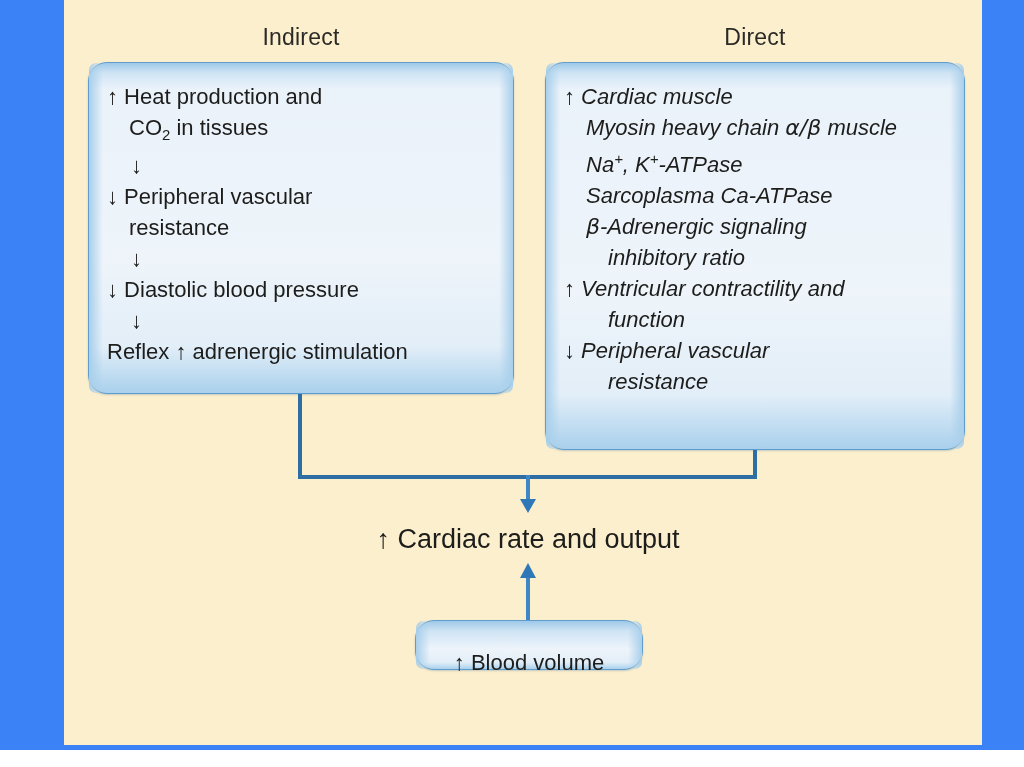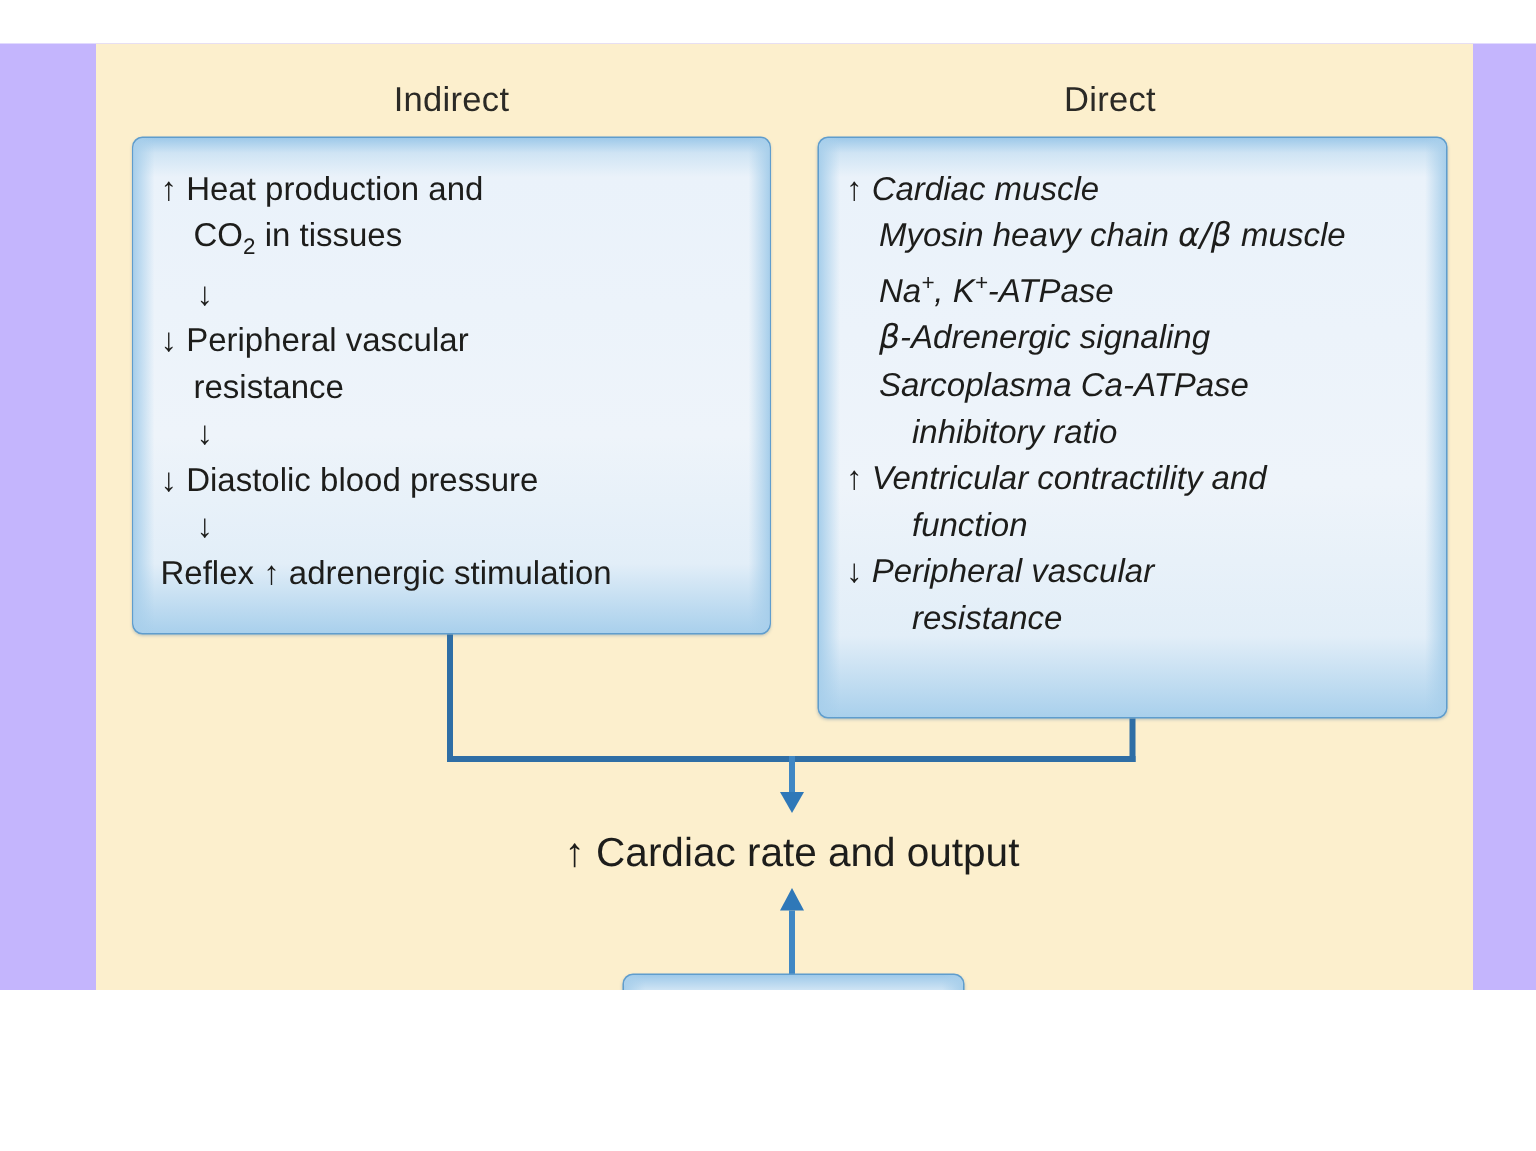--- a/index.html
+++ b/index.html
@@ -3,25 +3,24 @@
 <meta charset="utf-8">
 <style>
   html, body {
     margin: 0;
     padding: 0;
     background: #ffffff;
   }
   #stage {
     position: relative;
     width: 1024px;
-    height: 631px;
-    background: #c4b5fd;
+    height: 750px;
+    background: #3b82f6;
     overflow: hidden;
     font-family: "Liberation Sans", sans-serif;
-    margin-top: 29px;
   }
 
   
   #panel {
     position: absolute;
     left: 64px;
     top: 0px;
     width: 918px;
     height: 745px;
     background: #fcefcd;
@@ -30,26 +29,26 @@
   
   .col-title {
     position: absolute;
     font-size: 23px;
     color: #2b2a26;
     text-align: center;
     letter-spacing: 0.2px;
     white-space: nowrap;
   }
   #title-indirect { left: 88px; top: 24px; width: 426px; }
-  #title-direct   { left: 530px; top: 24px; width: 420px; }
+  #title-direct   { left: 545px; top: 24px; width: 420px; }
 
   
   .box {
     position: absolute;
-    border-radius: 7px;
+    border-radius: 19px;
     border: 1px solid #5f9dcd;
     background:
       linear-gradient(to bottom,
         #9ec9e9 0px,
         #cfe4f4 10px,
         #eaf2fa 26px,
         #eef4fa 60%,
         #e2eef8 86%,
         #a9d0ec 100%),
       #e9f1f9;
@@ -184,22 +183,22 @@
       <div class="arrow-row">↓</div>
       <div class="line">Reflex ↑ adrenergic stimulation</div>
     </div>
   </div>
 
   <div class="box" id="box-direct">
     <div class="box-inner">
       <div class="line">↑ Cardiac muscle</div>
       <div class="line indent"><span>Myosin heavy chain </span><span class="greek">α/β</span><span> muscle</span></div>
       <div class="line indent"><span>Na</span><sup>+</sup><span>, K</span><sup>+</sup><span>-ATPase</span></div>
+      <div class="line indent">Sarcoplasma Ca-ATPase</div>
       <div class="line indent"><span class="greek">β</span><span>-Adrenergic signaling</span></div>
-      <div class="line indent">Sarcoplasma Ca-ATPase</div>
       <div class="line indent2">inhibitory ratio</div>
       <div class="line">↑ Ventricular contractility and</div>
       <div class="line indent2">function</div>
       <div class="line">↓ Peripheral vascular</div>
       <div class="line indent2">resistance</div>
     </div>
   </div>
 
   <div class="conn vert" id="conn-left-vert"></div>
   <div class="conn vert" id="conn-right-vert"></div>

